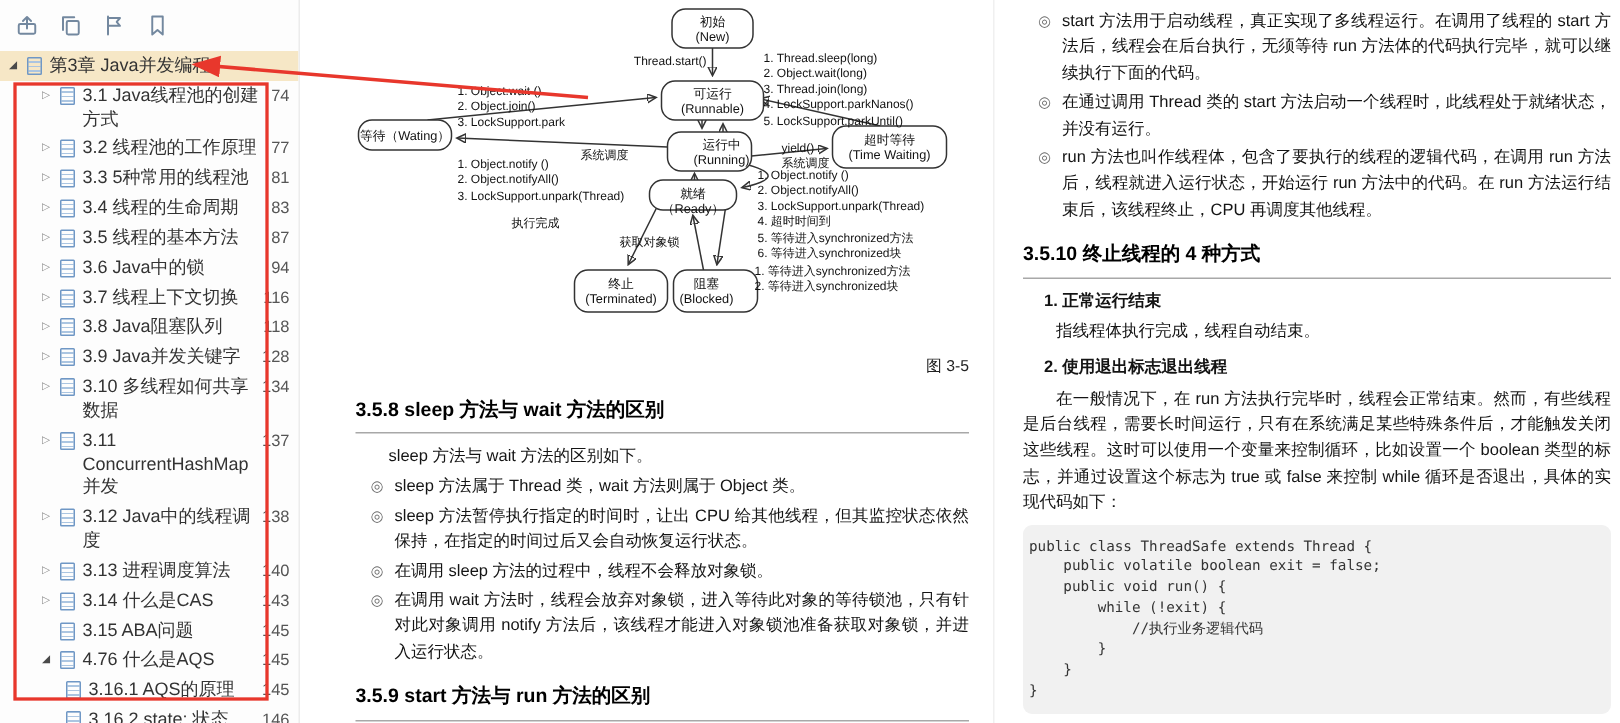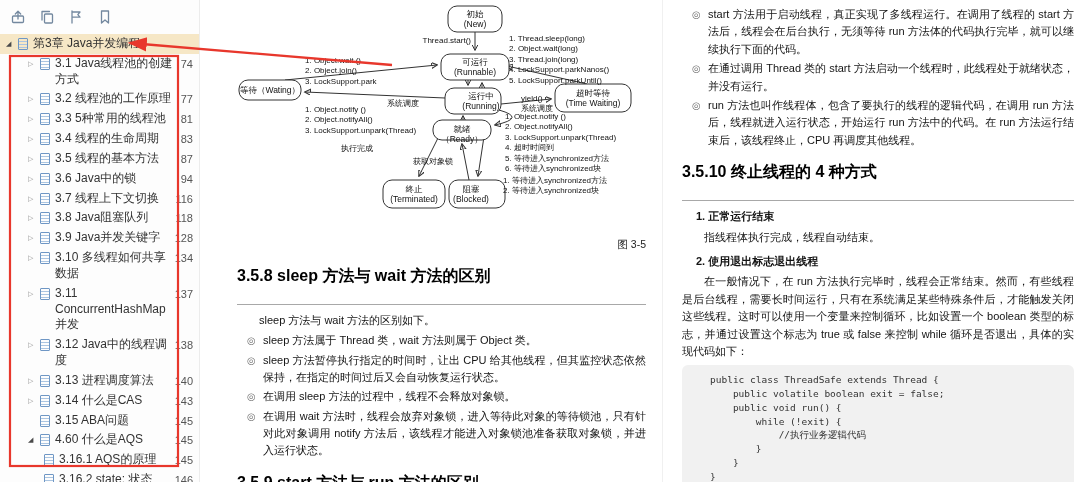--- a/index.html
+++ b/index.html
@@ -28,28 +28,28 @@
   .lab{flex:1 1 auto;padding-right:4px}
   .pg{flex:0 0 auto;color:#555;font-size:11px;margin-top:1px}
 
   
   .main{position:absolute;left:200px;top:0;width:880px;height:482px;background:#fff}
   .pagesplit{position:absolute;left:462px;top:0;width:1px;height:482px;background:#f0f0f0}
   .col{position:absolute;top:0;font-size:11px;color:#141414;line-height:1.58;text-align:justify}
   .col-left{left:37px;width:409px}
   .col-right{left:482px;width:392px;padding-top:4px}
 
-  .sec-h{font-weight:bold;font-size:16px;color:#000;text-align:left;text-indent:0;
-    border-bottom:1px solid #a8a8a8;padding-bottom:16px;margin:10px 0 7px}
+  .sec-h{font-weight:bold;font-size:13px;color:#000;text-align:left;text-indent:0;
+    border-bottom:1px solid #a8a8a8;padding-bottom:5px;margin:10px 0 7px}
   .para{text-indent:2em;margin-bottom:3px}
   .bullet{display:flex;margin:2px 0 2px 10px}
   .bm{flex:0 0 16px;color:#707070;font-size:10px;margin-top:1px}
   .bt{flex:1}
   .sub-h{font-weight:bold;margin:7px 0 3px;padding-left:14px;text-align:left}
-  .code{background:#f1f1f1;border-radius:6px;padding:8px 28px;color:#333;
+  .code{background:#f1f1f1;border-radius:6px;padding:8px 4px;color:#333;
     font-family:"DejaVu Sans Mono","Liberation Mono",monospace;font-size:9.5px;line-height:1.45;
     white-space:pre;margin:5px 0 7px;text-align:left}
 
   
   .fig{position:relative;width:408px;height:230px;margin-top:4px}
   .fig svg{position:absolute;left:0;top:0}
   .fig svg *{stroke:#333;fill:none;stroke-width:1}
   .fig svg rect{fill:#fff}
   .nlab{position:absolute;text-align:center;font-size:8.5px;line-height:1.2;white-space:pre-line;color:#111}
   .elab{position:absolute;font-size:8px;line-height:1.3;white-space:pre-line;color:#111;text-align:left}
@@ -179,21 +179,21 @@
         </div>
       <div class="toc-row lvl1">
           <span class="tri"></span>
           <span class="doc"></span>
           <span class="lab">3.15 ABA问题</span>
           <span class="pg">145</span>
         </div>
       <div class="toc-row lvl1">
           <span class="tri exp">◢</span>
           <span class="doc"></span>
-          <span class="lab">4.60 什么是AQS</span>
+          <span class="lab">4.76 什么是AQS</span>
           <span class="pg">145</span>
         </div>
       <div class="toc-row lvl2">
           <span class="tri"></span>
           <span class="doc"></span>
           <span class="lab">3.16.1 AQS的原理</span>
           <span class="pg">145</span>
         </div>
       <div class="toc-row lvl2">
           <span class="tri"></span>

